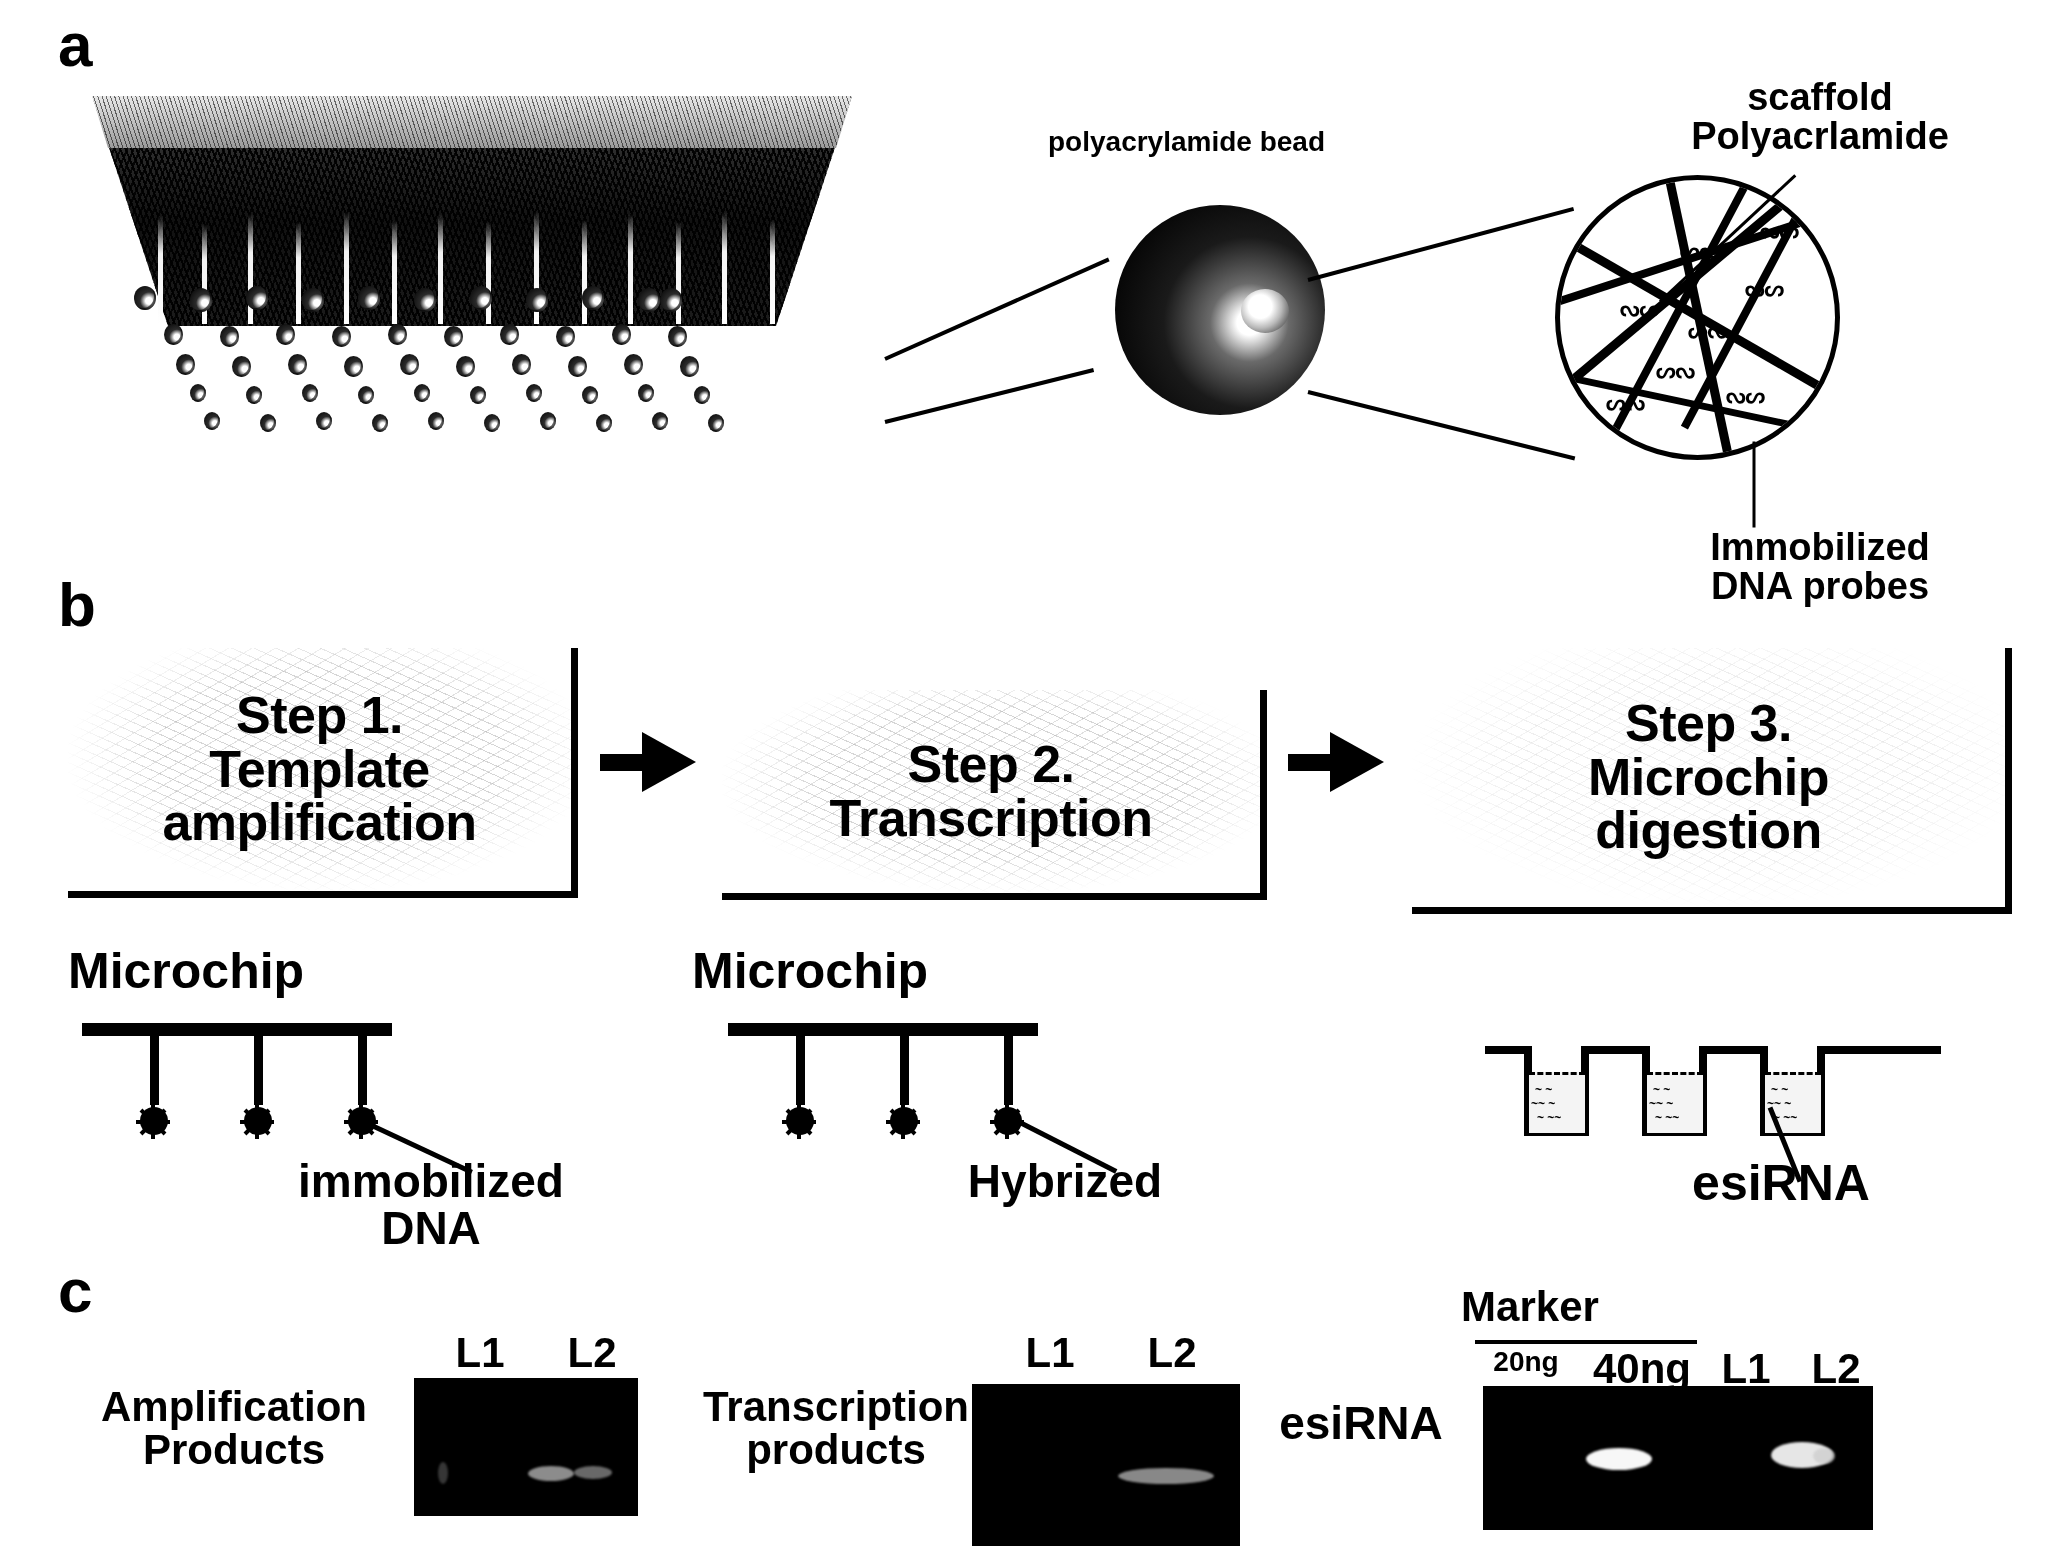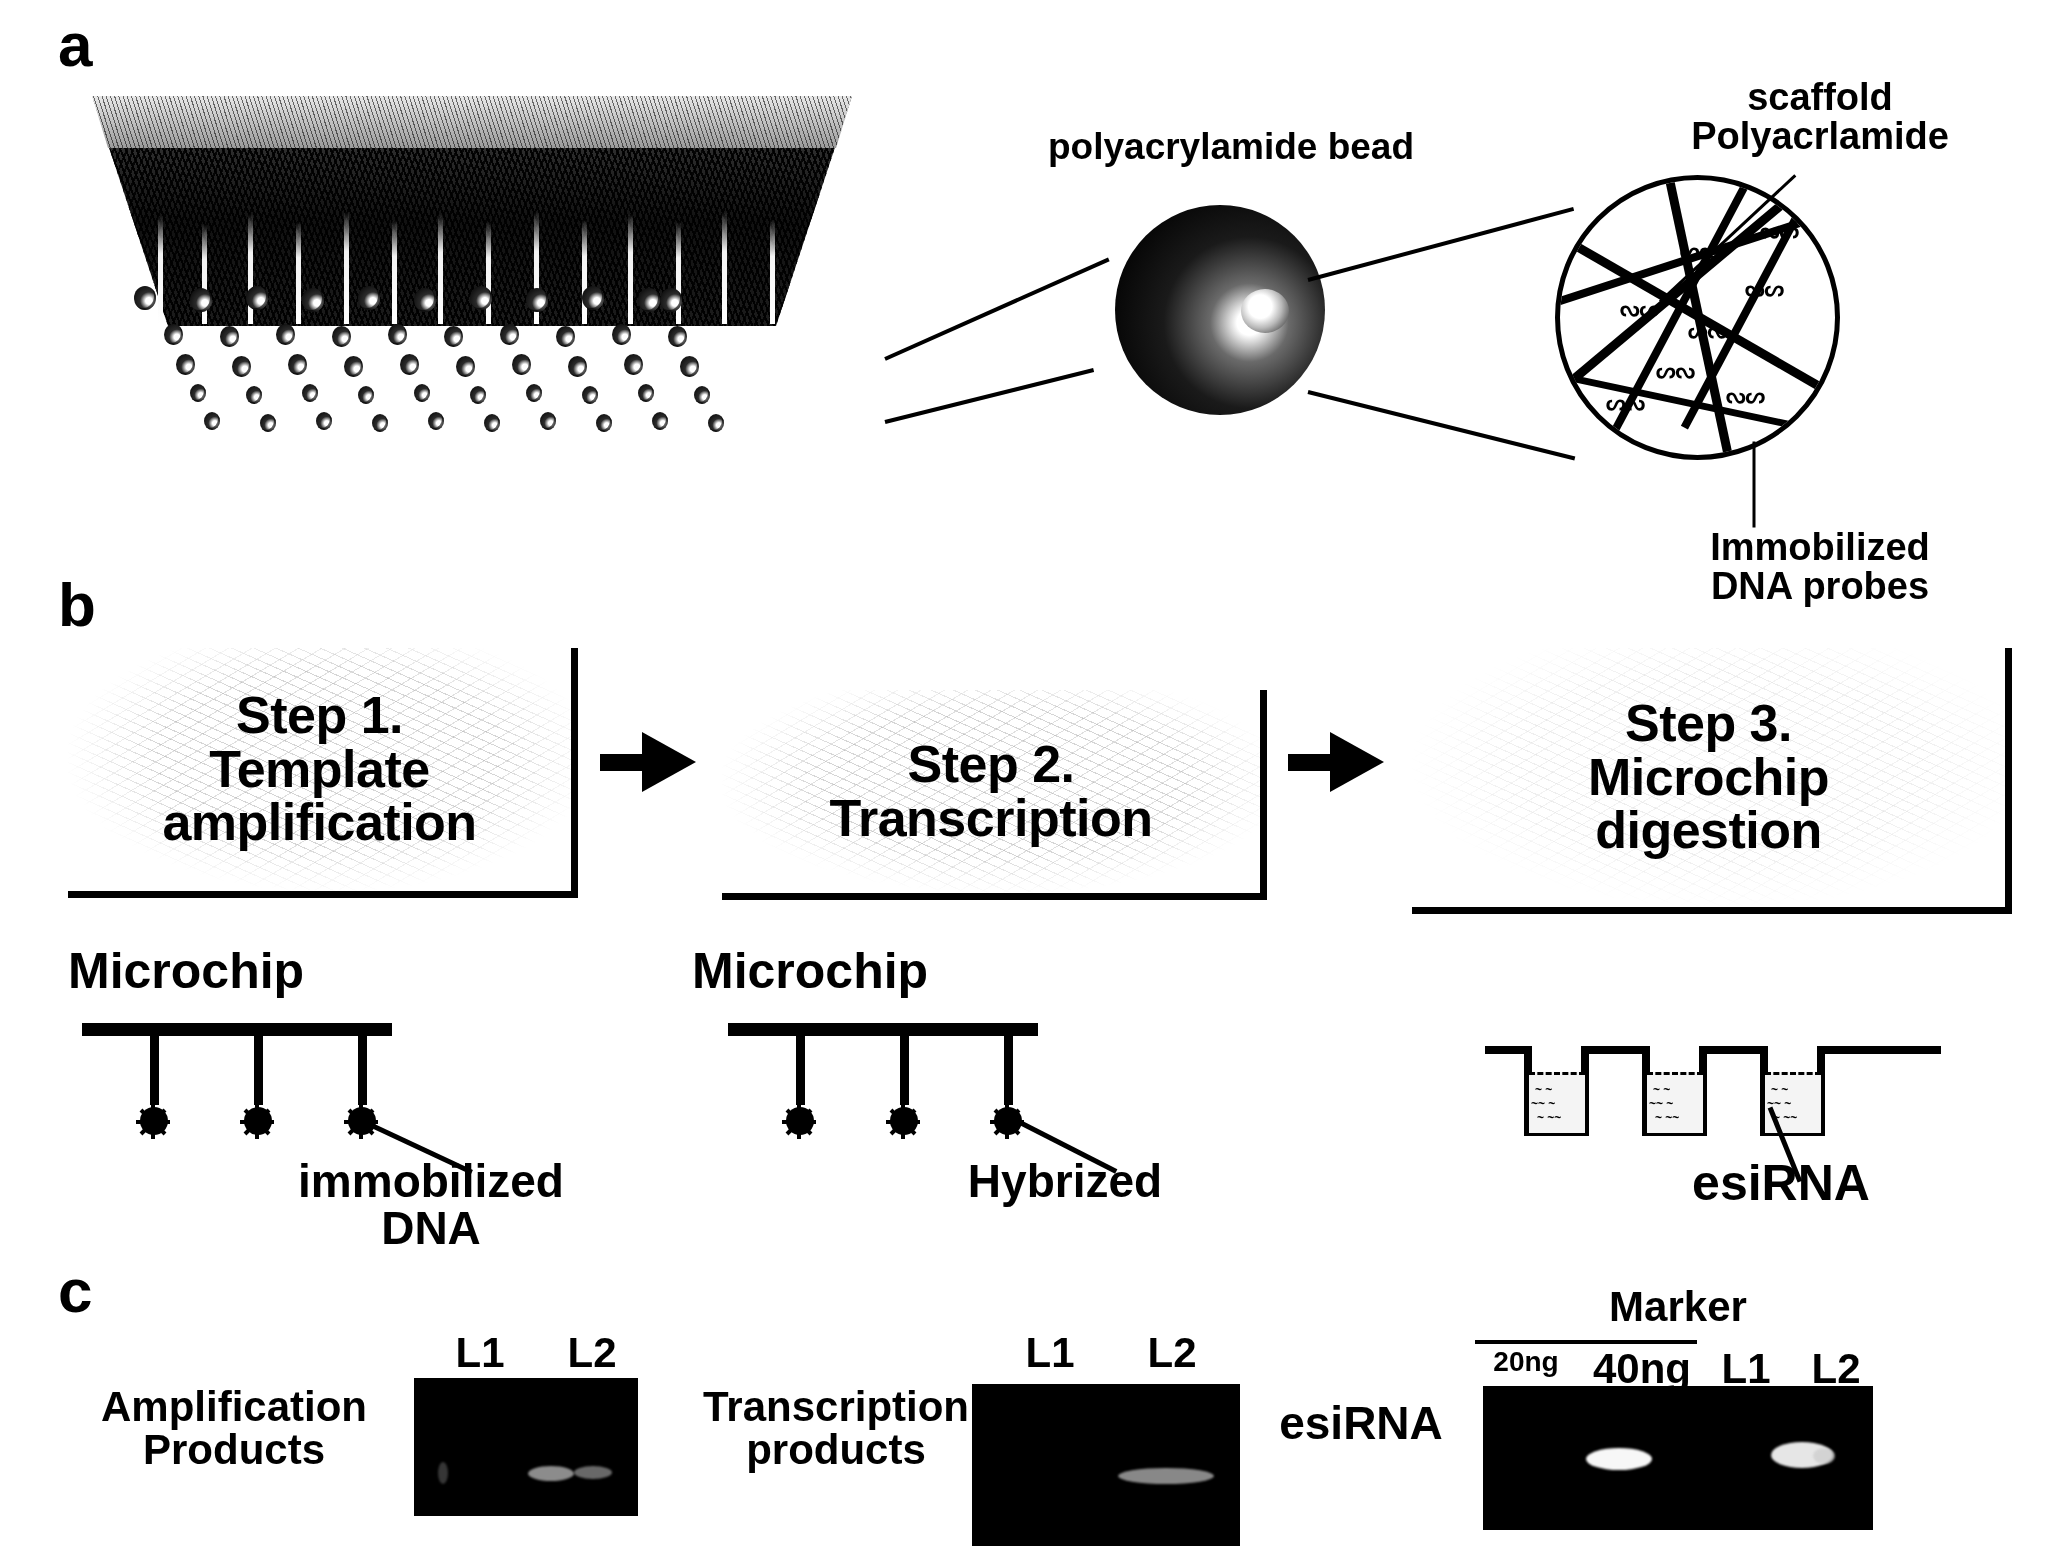--- a/index.html
+++ b/index.html
@@ -183,21 +183,21 @@
   <div class="bead xs" style="left:412px;top:318px;"></div>
   <div class="bead xs" style="left:468px;top:316px;"></div>
   <div class="bead xs" style="left:524px;top:318px;"></div>
   <div class="bead xs" style="left:580px;top:316px;"></div>
   <div class="bead xs" style="left:636px;top:318px;"></div>
 </div>
 
 <div class="leader" style="left:885px;top:357px;width:245px;transform:rotate(-24deg);"></div>
 <div class="leader" style="left:885px;top:420px;width:215px;transform:rotate(-14deg);"></div>
 
-<div class="abs lbl" style="left:1048px;top:128px;font-size:37px;">polyacrylamide bead</div>
+<div class="abs lbl" style="left:1048px;top:128px;font-size:28px;">polyacrylamide bead</div>
 
 <div class="abs" id="big-bead">
   <div class="spec"></div>
 </div>
 
 <div class="leader" style="left:1308px;top:278px;width:275px;transform:rotate(-15deg);"></div>
 <div class="leader" style="left:1308px;top:390px;width:275px;transform:rotate(14deg);"></div>
 
 <div class="abs" id="scaffold">
   <div class="fib" style="left:-20px;top:40px;width:360px;height:9px;transform:rotate(30deg);"></div>
@@ -396,21 +396,21 @@
   <div>products</div>
 </div>
 <div class="abs lbl ctr" style="left:1010px;top:1332px;width:80px;font-size:42px;">L1</div>
 <div class="abs lbl ctr" style="left:1132px;top:1332px;width:80px;font-size:42px;">L2</div>
 <div class="gel" style="left:972px;top:1384px;width:268px;height:162px;">
   <div class="band" style="left:146px;top:84px;width:96px;height:16px;background:#dcdcdc;opacity:.62;"></div>
 </div>
 
 <div class="abs lbl ctr" style="left:1236px;top:1400px;width:250px;font-size:46px;">esiRNA</div>
 
-<div class="abs lbl ctr" style="left:1538px;top:1286px;width:280px;font-size:42px;">Marker</div>
+<div class="abs lbl ctr" style="left:1390px;top:1286px;width:280px;font-size:42px;">Marker</div>
 <div class="markerline" style="left:1475px;top:1340px;width:222px;"></div>
 
 <div class="abs lbl ctr" style="left:1466px;top:1348px;width:120px;font-size:28px;">20ng</div>
 <div class="abs lbl ctr" style="left:1582px;top:1348px;width:120px;font-size:42px;">40ng</div>
 <div class="abs lbl ctr" style="left:1706px;top:1348px;width:80px;font-size:42px;">L1</div>
 <div class="abs lbl ctr" style="left:1796px;top:1348px;width:80px;font-size:42px;">L2</div>
 
 <div class="gel" style="left:1483px;top:1386px;width:390px;height:144px;">
   <div class="band" style="left:103px;top:62px;width:66px;height:22px;background:#ffffff;opacity:.97;"></div>
   <div class="band" style="left:288px;top:56px;width:62px;height:26px;background:#ffffff;opacity:.9;"></div>

